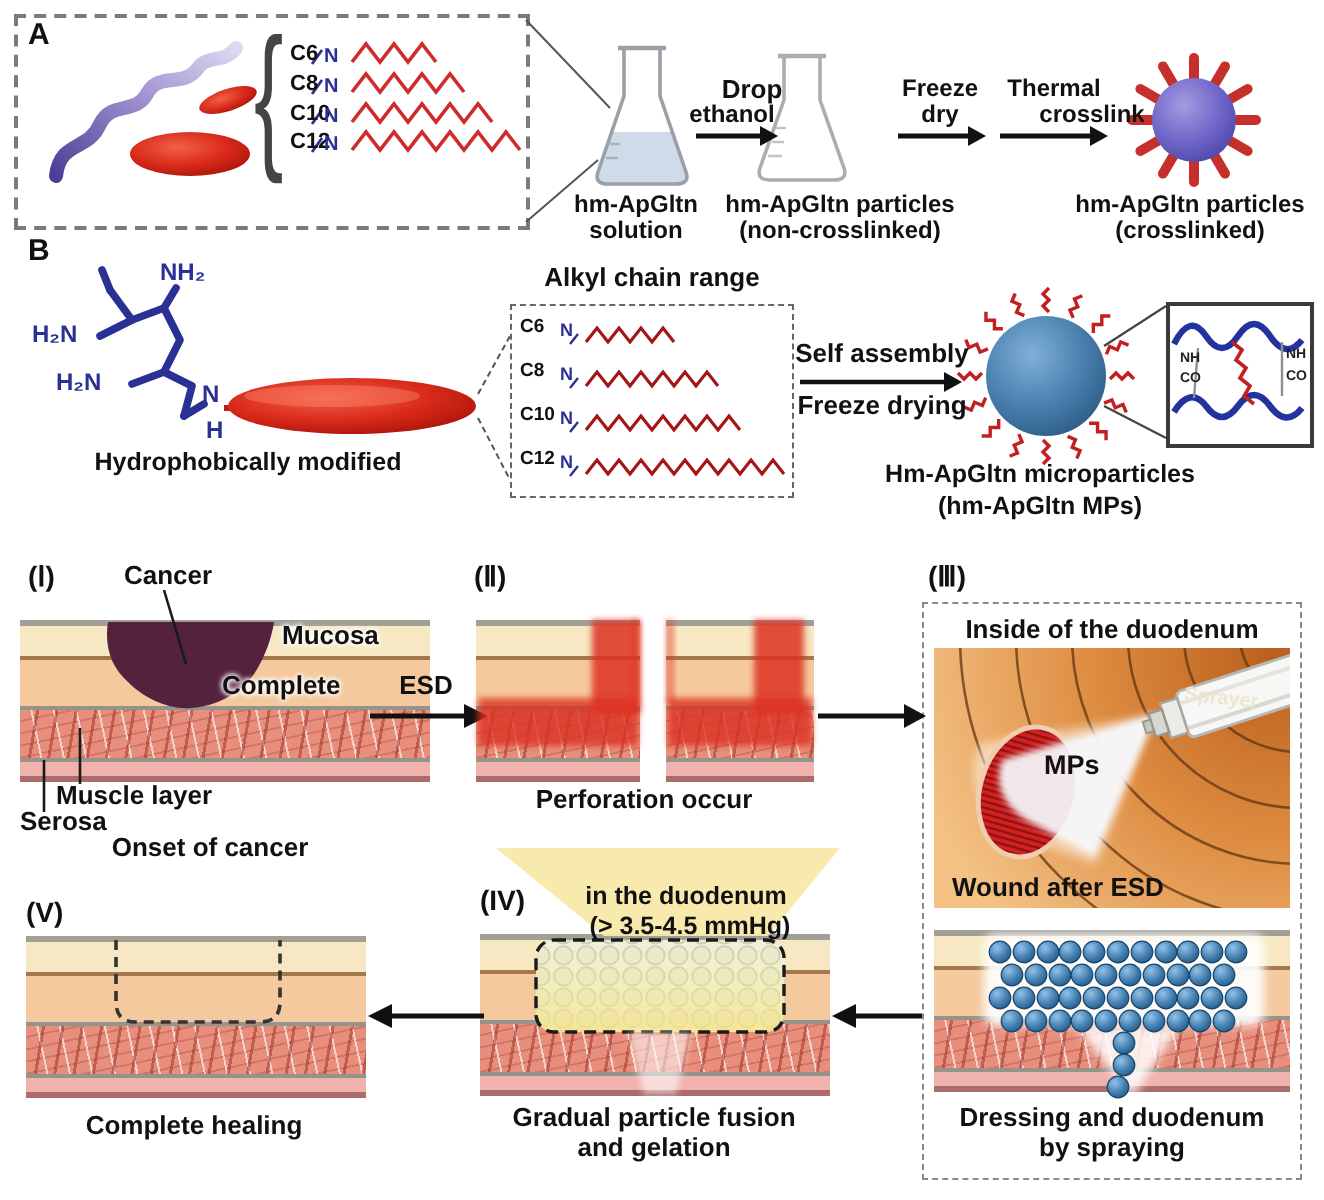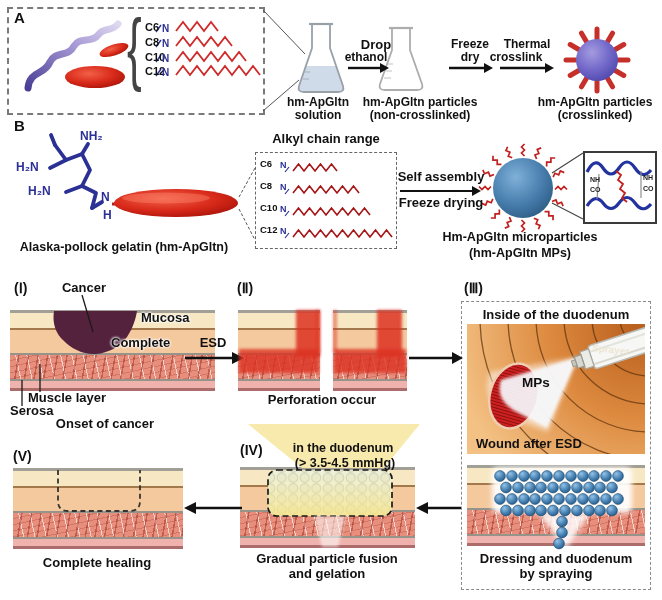--- a/index.html
+++ b/index.html
@@ -414,31 +414,31 @@
 
   <div class="t c" style="left:318px;top:96px;font-size:12px">hm-ApGltn</div>
   <div class="t c" style="left:318px;top:109px;font-size:12px">solution</div>
   <div class="t c" style="left:376px;top:38px;font-size:13px">Drop</div>
   <div class="t c" style="left:366px;top:51px;font-size:12px">ethanol</div>
   <div class="t c" style="left:420px;top:96px;font-size:12px">hm-ApGltn particles</div>
   <div class="t c" style="left:420px;top:109px;font-size:12px">(non-crosslinked)</div>
   <div class="t c" style="left:470px;top:38px;font-size:12px">Freeze</div>
   <div class="t c" style="left:470px;top:51px;font-size:12px">dry</div>
   <div class="t c" style="left:527px;top:38px;font-size:12px">Thermal</div>
-  <div class="t c" style="left:516px;top:51px;font-size:12px">crosslink</div>
+  <div class="t c" style="left:546px;top:51px;font-size:12px">crosslink</div>
   <div class="t c" style="left:595px;top:96px;font-size:12px">hm-ApGltn particles</div>
   <div class="t c" style="left:595px;top:109px;font-size:12px">(crosslinked)</div>
 
   <div class="t" style="left:14px;top:118px;font-size:15px">B</div>
   <div class="t blue" style="left:16px;top:161px;font-size:12px">H₂N</div>
   <div class="t blue" style="left:80px;top:130px;font-size:12px">NH₂</div>
   <div class="t blue" style="left:28px;top:185px;font-size:12px">H₂N</div>
   <div class="t blue" style="left:101px;top:191px;font-size:12px">N</div>
   <div class="t blue" style="left:103px;top:209px;font-size:12px">H</div>
-  <div class="t c" style="left:124px;top:240px;font-size:12.5px">Alaska-pollock gelatin (hm-ApGltn)</div>
+  <div class="t c" style="left:124px;top:224px;font-size:12.5px">Hydrophobically modified</div>
   <div class="t c" style="left:326px;top:132px;font-size:13px">Alkyl chain range</div>
   <div class="t" style="left:260px;top:159px;font-size:9.5px">C6</div>
   <div class="t" style="left:260px;top:181px;font-size:9.5px">C8</div>
   <div class="t" style="left:260px;top:203px;font-size:9.5px">C10</div>
   <div class="t" style="left:260px;top:225px;font-size:9.5px">C12</div>
   <div class="t blue" style="left:280px;top:160px;font-size:9px">N</div>
   <div class="t blue" style="left:280px;top:182px;font-size:9px">N</div>
   <div class="t blue" style="left:280px;top:204px;font-size:9px">N</div>
   <div class="t blue" style="left:280px;top:226px;font-size:9px">N</div>
   <div class="t c" style="left:441px;top:170px;font-size:13px">Self assembly</div>

